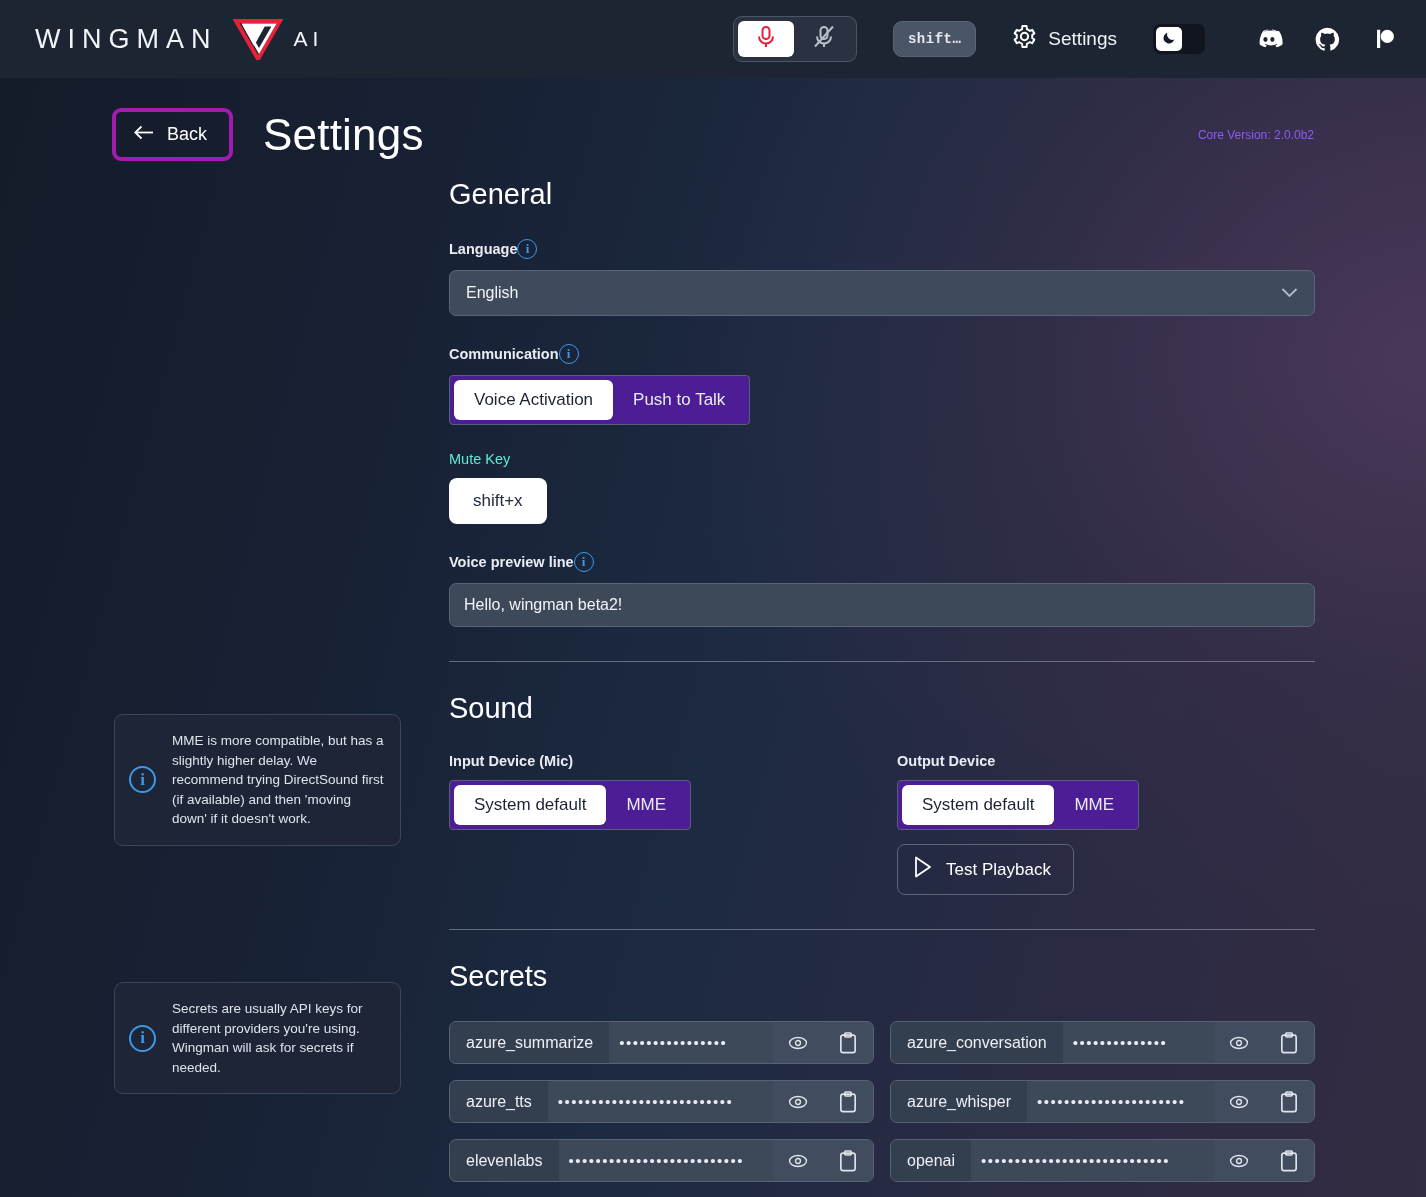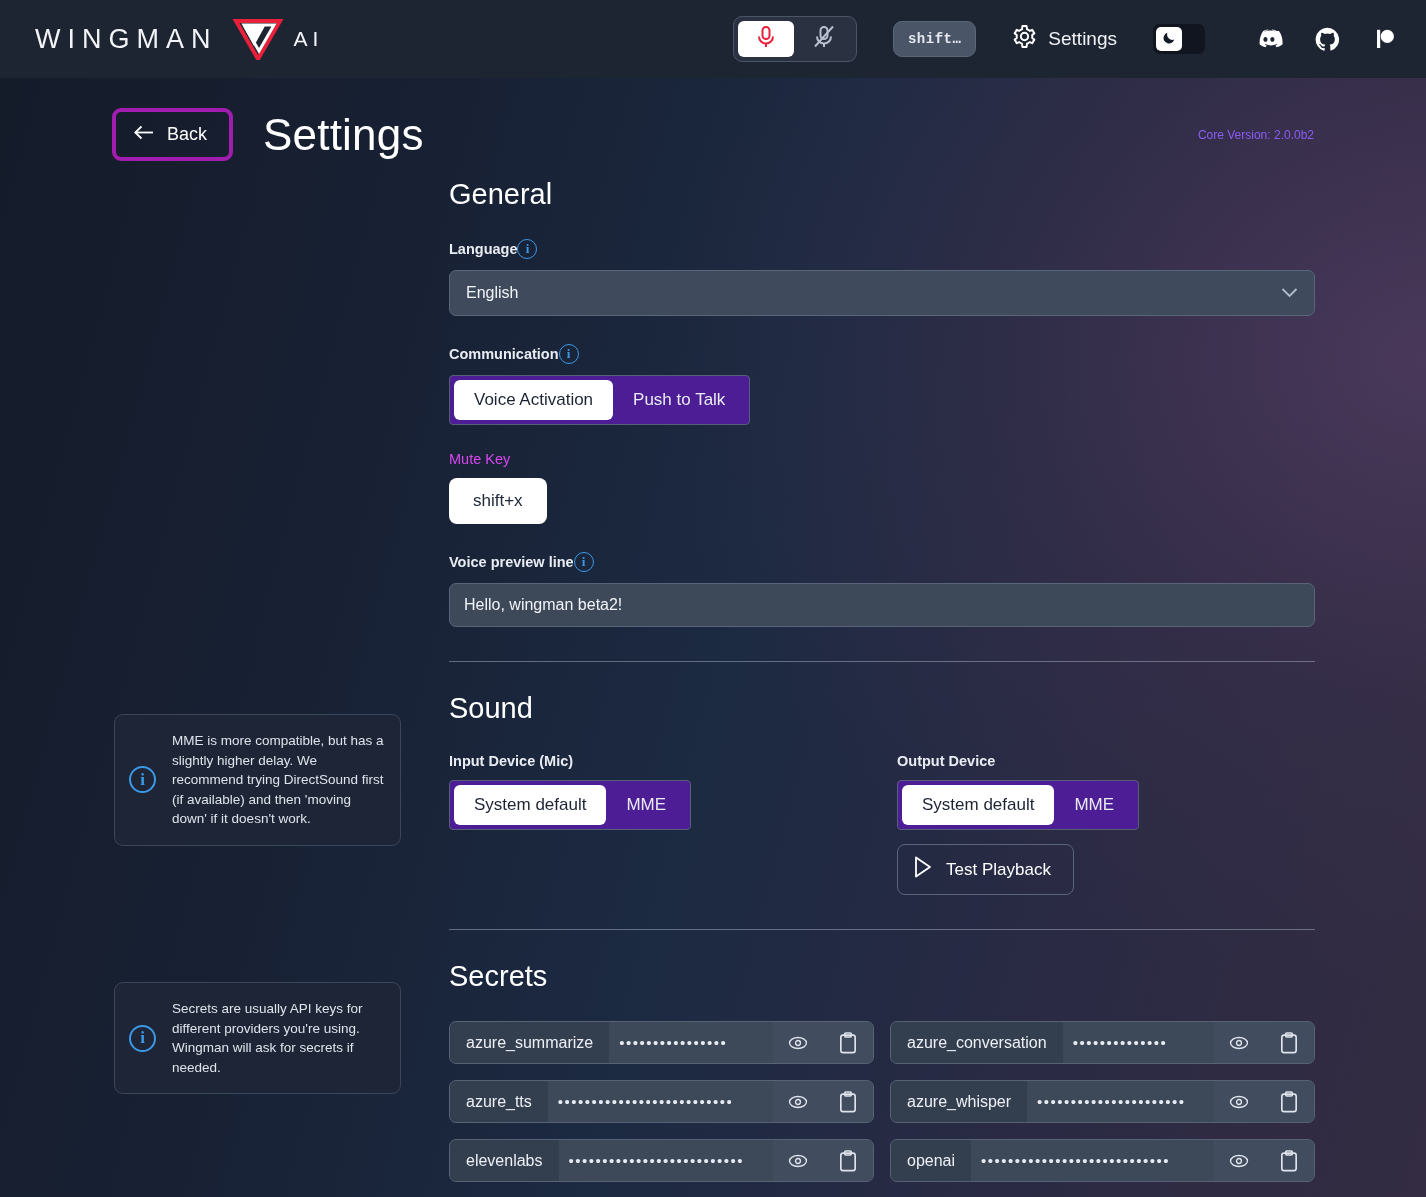--- a/index.html
+++ b/index.html
@@ -115,21 +115,21 @@
   }
   .section-title {
     font-size: 29px; color: #ffffff; font-weight: 400;
     margin-bottom: 28px;
   }
   .field-label {
     display: flex; align-items: center; 
     color: #e9ecf2; font-size: 14.5px; font-weight: bold;
     margin-bottom: 11px;
   }
-  .field-label.plain { font-weight: normal; font-size: 14.5px; color: #d946ef; }
+  .field-label.plain { font-weight: normal; font-size: 14.5px; color: #5eead4; }
   .info-dot {
     width: 20px; height: 20px; border-radius: 50%;
     border: 1.6px solid #3b9ae8;
     color: #3b9ae8; font-size: 13px;
     display: flex; align-items: center; justify-content: center;
     font-family: "Liberation Serif", serif;
     font-weight: bold;
     cursor: pointer;
   }
   .select-box {

